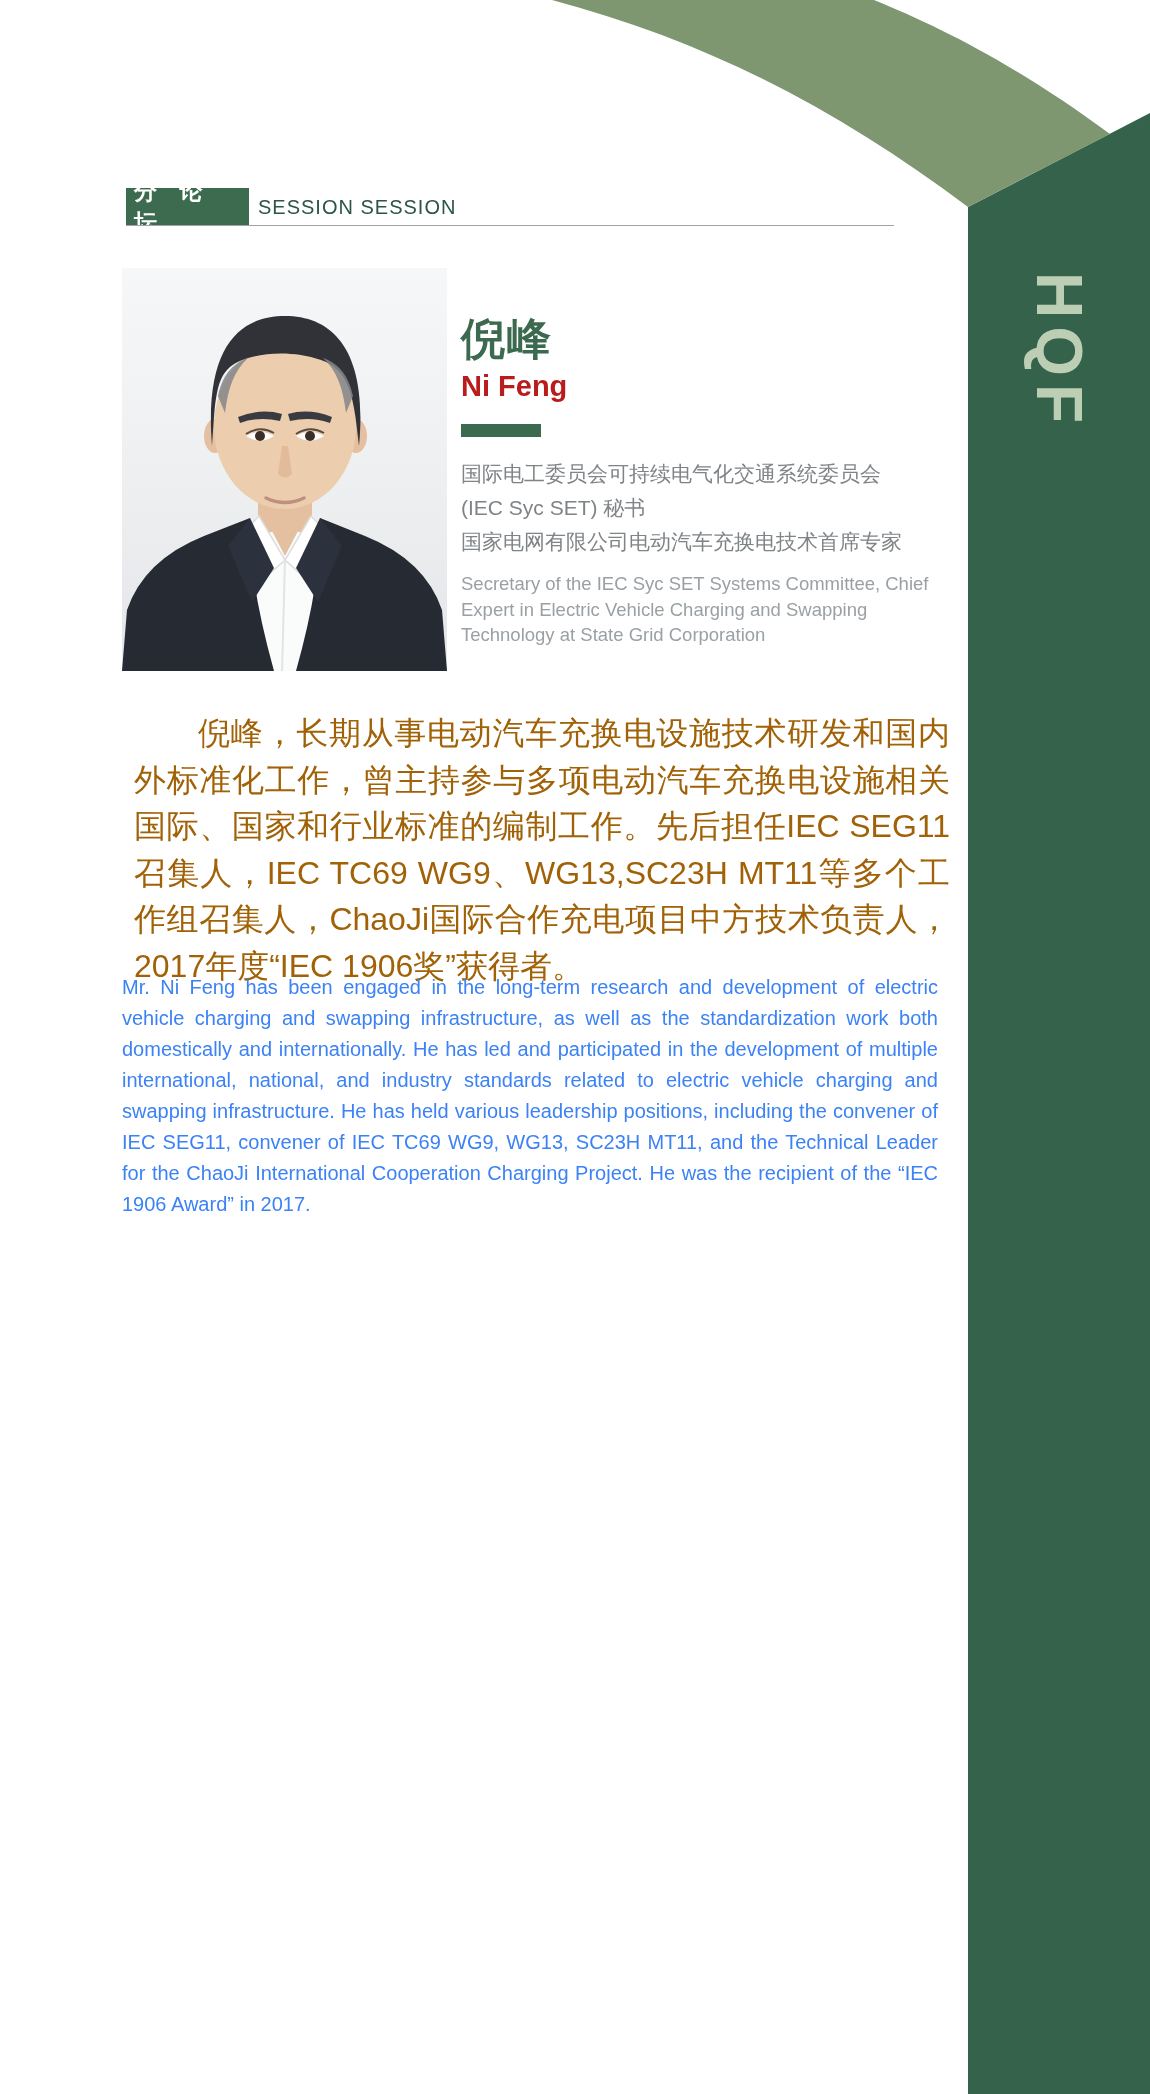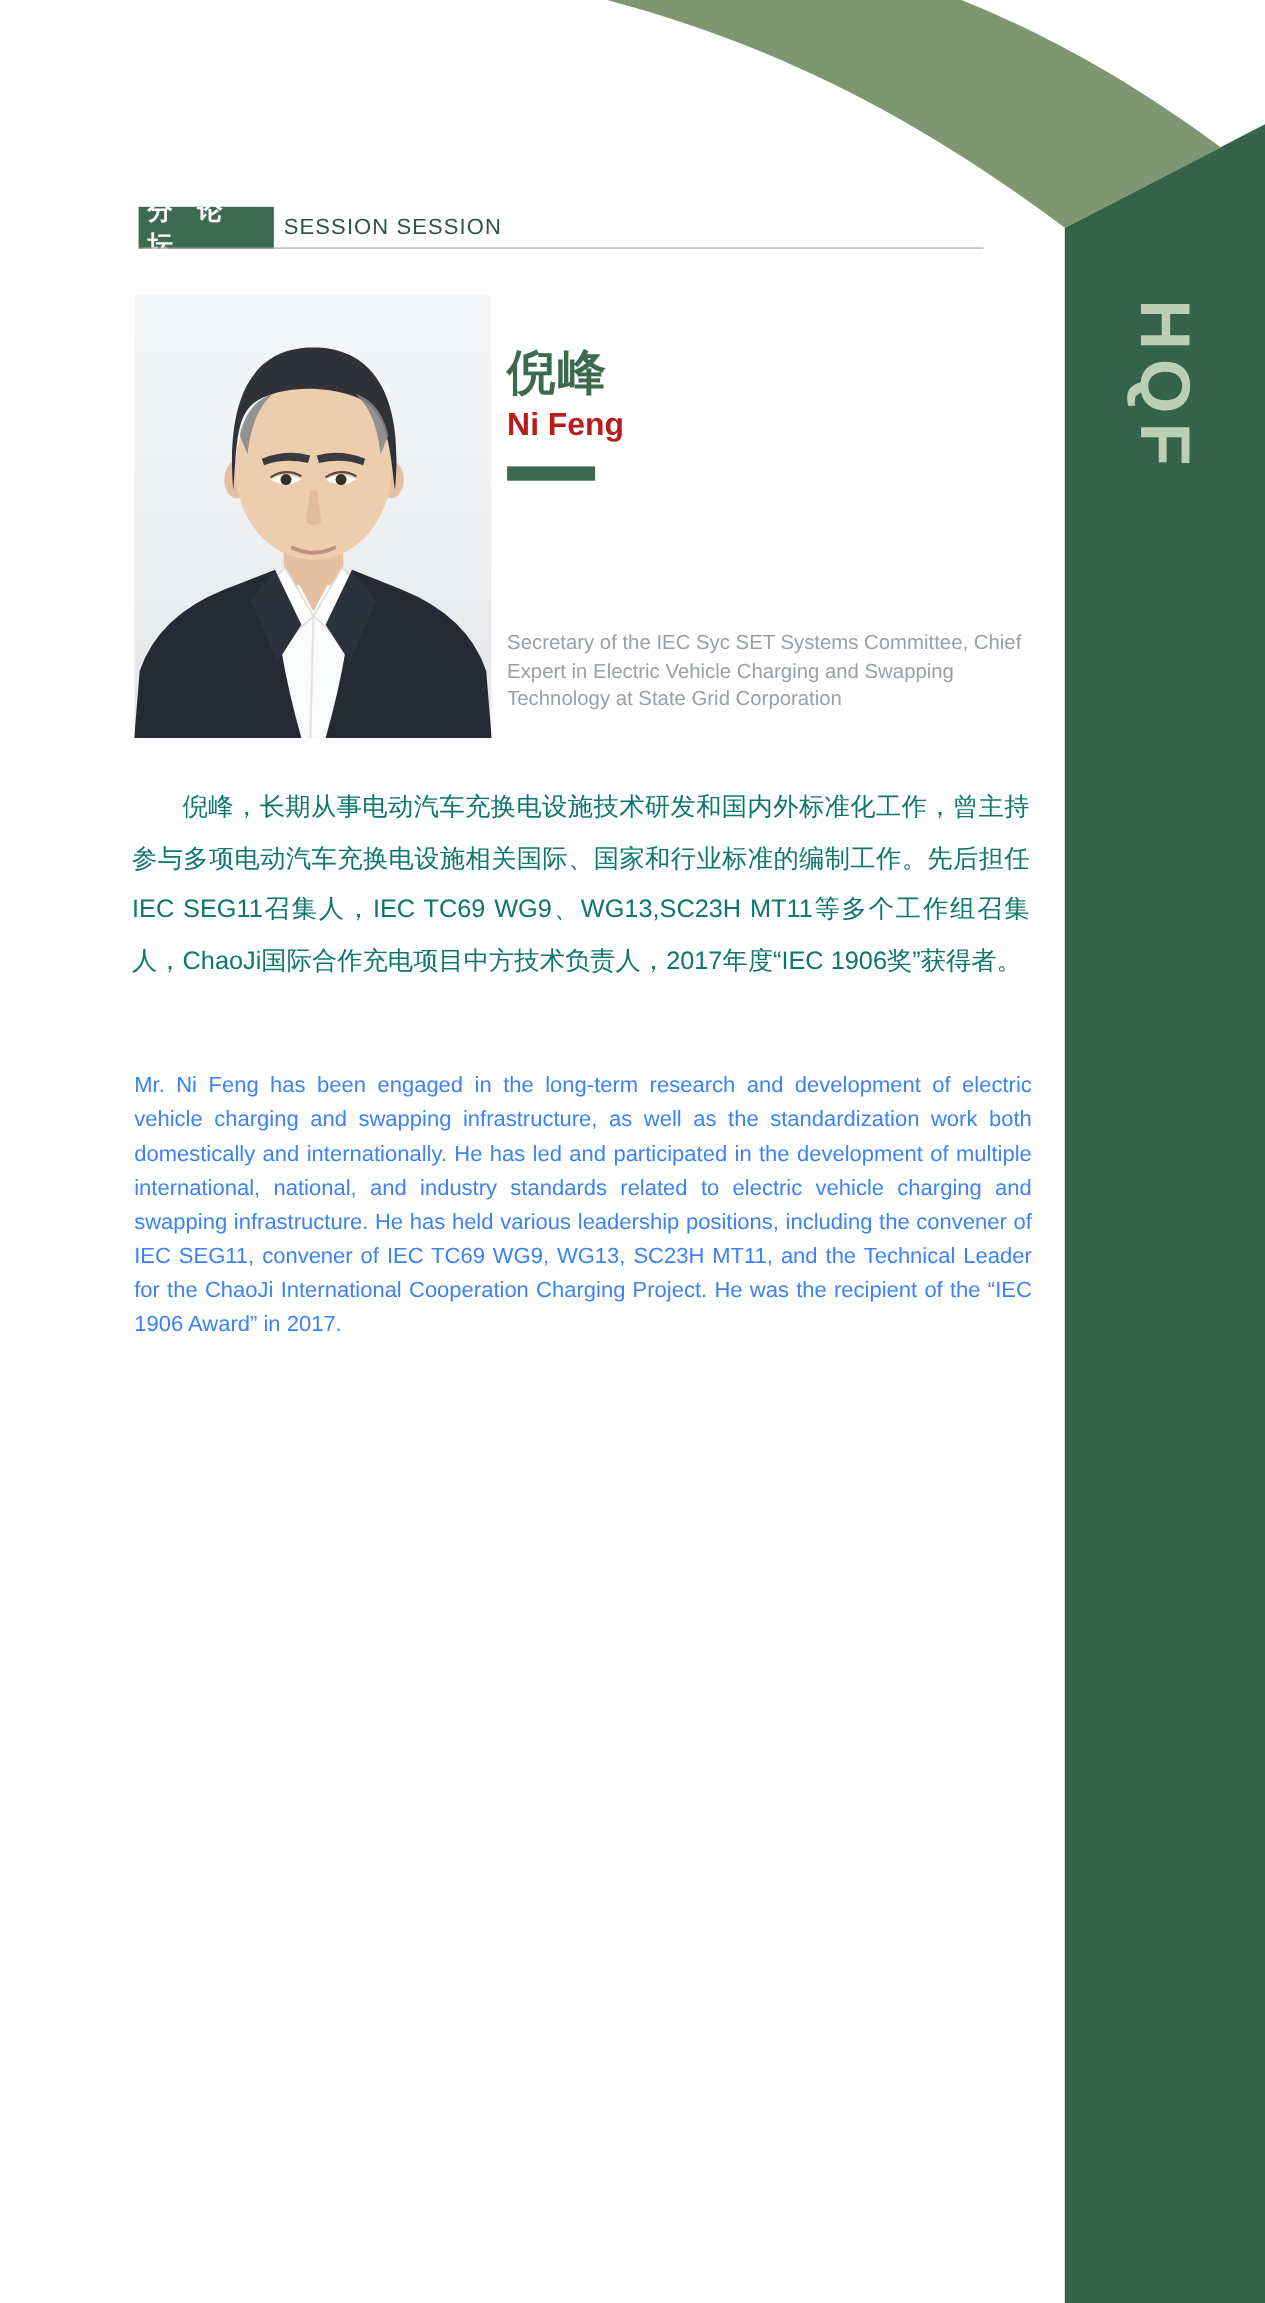--- a/index.html
+++ b/index.html
@@ -43,22 +43,22 @@
   
   .name-cn { position:absolute; left:461px; top:310px; font-size:44px; font-weight:700; color:#3c6a4e; letter-spacing:2px; }
   .name-en { position:absolute; left:461px; top:370px; font-size:29px; font-weight:700; color:#b91c1c; }
   .name-bar { position:absolute; left:461px; top:424px; width:80px; height:13px; background:#3c6a4e; }
 
   .title-cn { position:absolute; left:461px; top:457px; width:480px; font-size:21px; line-height:34px; color:#7f8487; }
   .title-en { position:absolute; left:461px; top:571px; width:468px; font-size:18.5px; line-height:25.5px; color:#9aa0a4; }
 
   
   .bio-cn {
-    position:absolute; left:120px; top:710px; width:816px;
-    font-size:23px; line-height:46.5px; color:#0f766e;
+    position:absolute; left:134px; top:710px; width:816px;
+    font-size:32px; line-height:46.5px; color:#a16207;
     text-align:justify; text-indent:2em;
   }
   .bio-en {
     position:absolute; left:122px; top:972px; width:816px;
     font-size:20px; line-height:31px; color:#3b82f6;
     text-align:justify;
   }
 </style>
 </head>
 <body>
@@ -123,19 +123,24 @@
       <path d="M325,403 L320,342 Q303,292 243,268 L198,250 Q200,310 174,403 Z" fill="#252a33"></path>
       <path d="M128,250 L152,300 L130,334 L106,278 Z" fill="#2c323d"></path>
       <path d="M198,250 L174,300 L196,334 L220,278 Z" fill="#2c323d"></path>
     </svg>
   </div>
 
   <div class="name-cn">倪峰</div>
   <div class="name-en">Ni Feng</div>
   <div class="name-bar"></div>
 
+  <div class="title-cn">
+    <div>国际电工委员会可持续电气化交通系统委员会</div>
+    <div>(IEC Syc SET) 秘书</div>
+    <div>国家电网有限公司电动汽车充换电技术首席专家</div>
+  </div>
 
   <div class="title-en">Secretary of the IEC Syc SET Systems Committee, Chief Expert in Electric Vehicle Charging and Swapping Technology at State Grid Corporation</div>
 
   <p class="bio-cn">倪峰，长期从事电动汽车充换电设施技术研发和国内外标准化工作，曾主持参与多项电动汽车充换电设施相关国际、国家和行业标准的编制工作。先后担任IEC SEG11召集人，IEC TC69 WG9、WG13,SC23H MT11等多个工作组召集人，ChaoJi国际合作充电项目中方技术负责人，2017年度“IEC 1906奖”获得者。</p>
   <p class="bio-en">Mr. Ni Feng has been engaged in the long-term research and development of electric vehicle charging and swapping infrastructure, as well as the standardization work both domestically and internationally. He has led and participated in the development of multiple international, national, and industry standards related to electric vehicle charging and swapping infrastructure. He has held various leadership positions, including the convener of IEC SEG11, convener of IEC TC69 WG9, WG13, SC23H MT11, and the Technical Leader for the ChaoJi International Cooperation Charging Project. He was the recipient of the “IEC 1906 Award” in 2017.</p>
 
 </div>
 
 </body></html>

